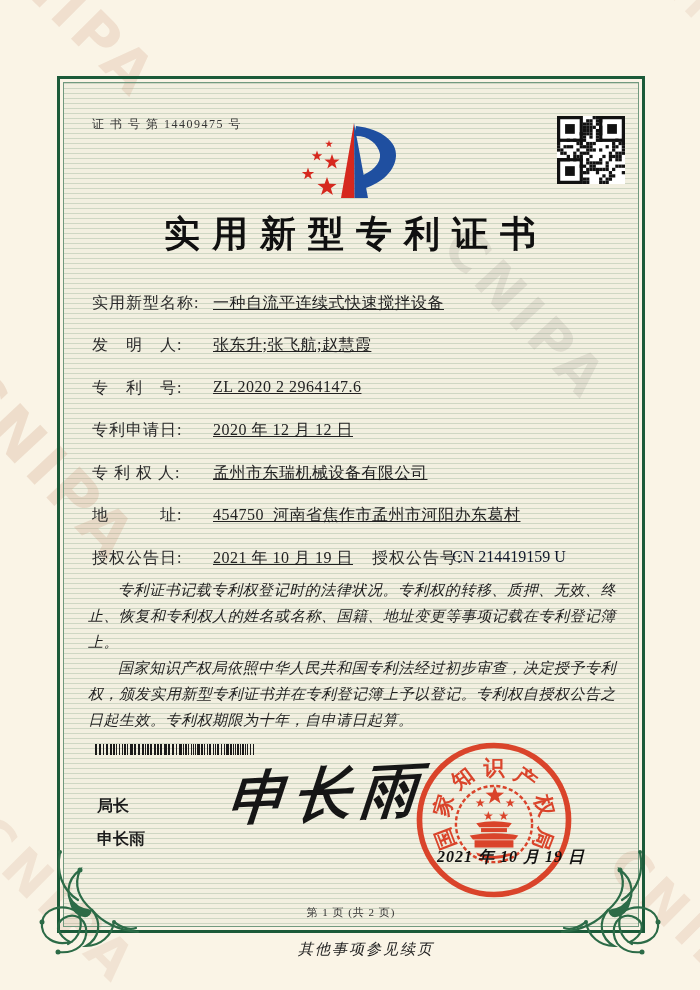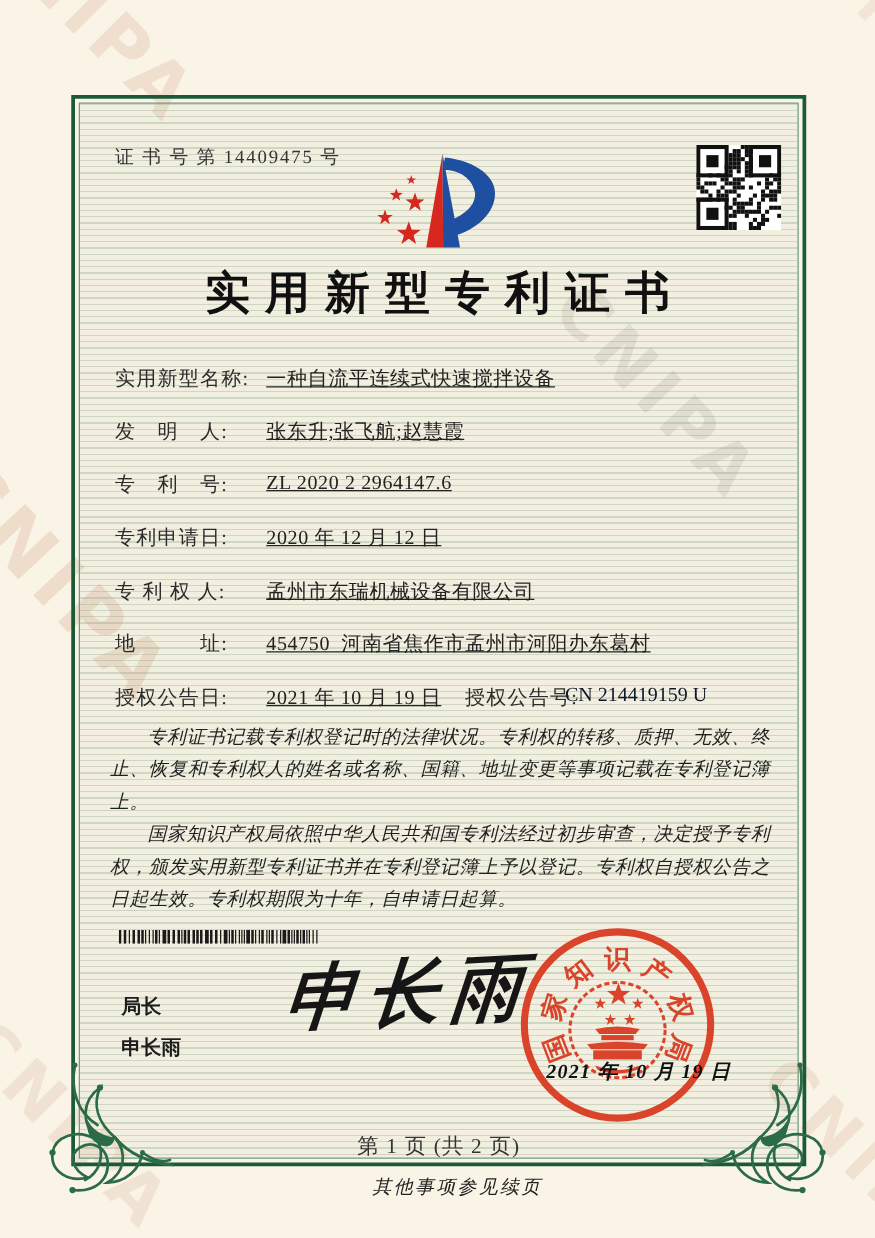--- a/index.html
+++ b/index.html
@@ -19,21 +19,21 @@
   
   .wm{position:absolute;font-family:"DejaVu Sans",sans-serif;font-weight:bold;
       letter-spacing:6px;pointer-events:none;z-index:1;}
   .wm1{left:-44px;top:-26px;font-size:58px;color:rgba(198,140,110,0.20);transform:rotate(45deg);}
   .wm2{left:-74px;top:428px;font-size:62px;color:rgba(198,140,110,0.22);transform:rotate(47deg);}
   .wm3{left:420px;top:282px;font-size:54px;color:rgba(128,122,112,0.15);transform:rotate(47deg);}
   .wm4{left:-52px;top:868px;font-size:54px;color:rgba(198,140,110,0.16);transform:rotate(45deg);}
   .wm5{left:588px;top:898px;font-size:52px;color:rgba(198,140,110,0.18);transform:rotate(45deg);}
   .wm6{left:604px;top:-26px;font-size:48px;color:rgba(198,140,110,0.14);transform:rotate(45deg);}
   
-  .cert-no{position:absolute;left:92px;top:116px;font-size:15px;letter-spacing:1.5px;color:#333;z-index:3;}
+  .cert-no{position:absolute;left:92px;top:116px;font-size:12px;letter-spacing:1.5px;color:#333;z-index:3;}
   .logo{position:absolute;left:292px;top:116px;z-index:3;}
   .qr{position:absolute;left:557px;top:116px;z-index:3;}
   .title{position:absolute;left:0;top:210px;width:700px;text-align:center;font-size:36px;
          font-weight:bold;letter-spacing:12px;padding-left:12px;box-sizing:border-box;color:#101010;z-index:3;}
   
   .field-row{position:absolute;left:0;width:699px;height:22px;font-size:16px;z-index:3;}
   .field-row:nth-of-type(1){top:293px;} .field-row:nth-of-type(2){top:335px;}
   .field-row:nth-of-type(3){top:378px;} .field-row:nth-of-type(4){top:420px;}
   .field-row:nth-of-type(5){top:463px;} .field-row:nth-of-type(6){top:505px;}
   .field-row:nth-of-type(7){top:548px;}
@@ -50,21 +50,21 @@
   
   .officer{position:absolute;left:97px;top:789px;font-family:"Liberation Sans",sans-serif;
            font-size:16px;font-weight:bold;color:#1d1d1d;line-height:33px;z-index:3;}
   .signature{position:absolute;left:228px;top:756px;font-size:58px;color:#161616;font-weight:bold;
              font-style:italic;letter-spacing:8px;transform:rotate(-3deg) skewX(-8deg);z-index:4;}
   
   .seal{position:absolute;left:413px;top:739px;z-index:3;opacity:0.94;}
   .seal-date{position:absolute;left:437px;top:847px;font-size:16px;font-weight:bold;font-style:italic;
              letter-spacing:1px;color:#111;z-index:4;white-space:pre;}
   
-  .page-no{position:absolute;left:57px;top:905px;width:588px;text-align:center;font-size:17px;
+  .page-no{position:absolute;left:57px;top:905px;width:588px;text-align:center;font-size:11px;
            color:#333;letter-spacing:1px;z-index:3;}
   .note{position:absolute;left:16px;top:940px;width:700px;text-align:center;font-size:15px;
         font-style:italic;color:#222;letter-spacing:2px;z-index:3;}
   
   .flourish{position:absolute;z-index:3;pointer-events:none;}
   .fl-br{left:560px;top:848px;}
   .fl-bl{left:15px;top:848px;transform:scaleX(-1);}
 </style>
 </head>
 <body>

